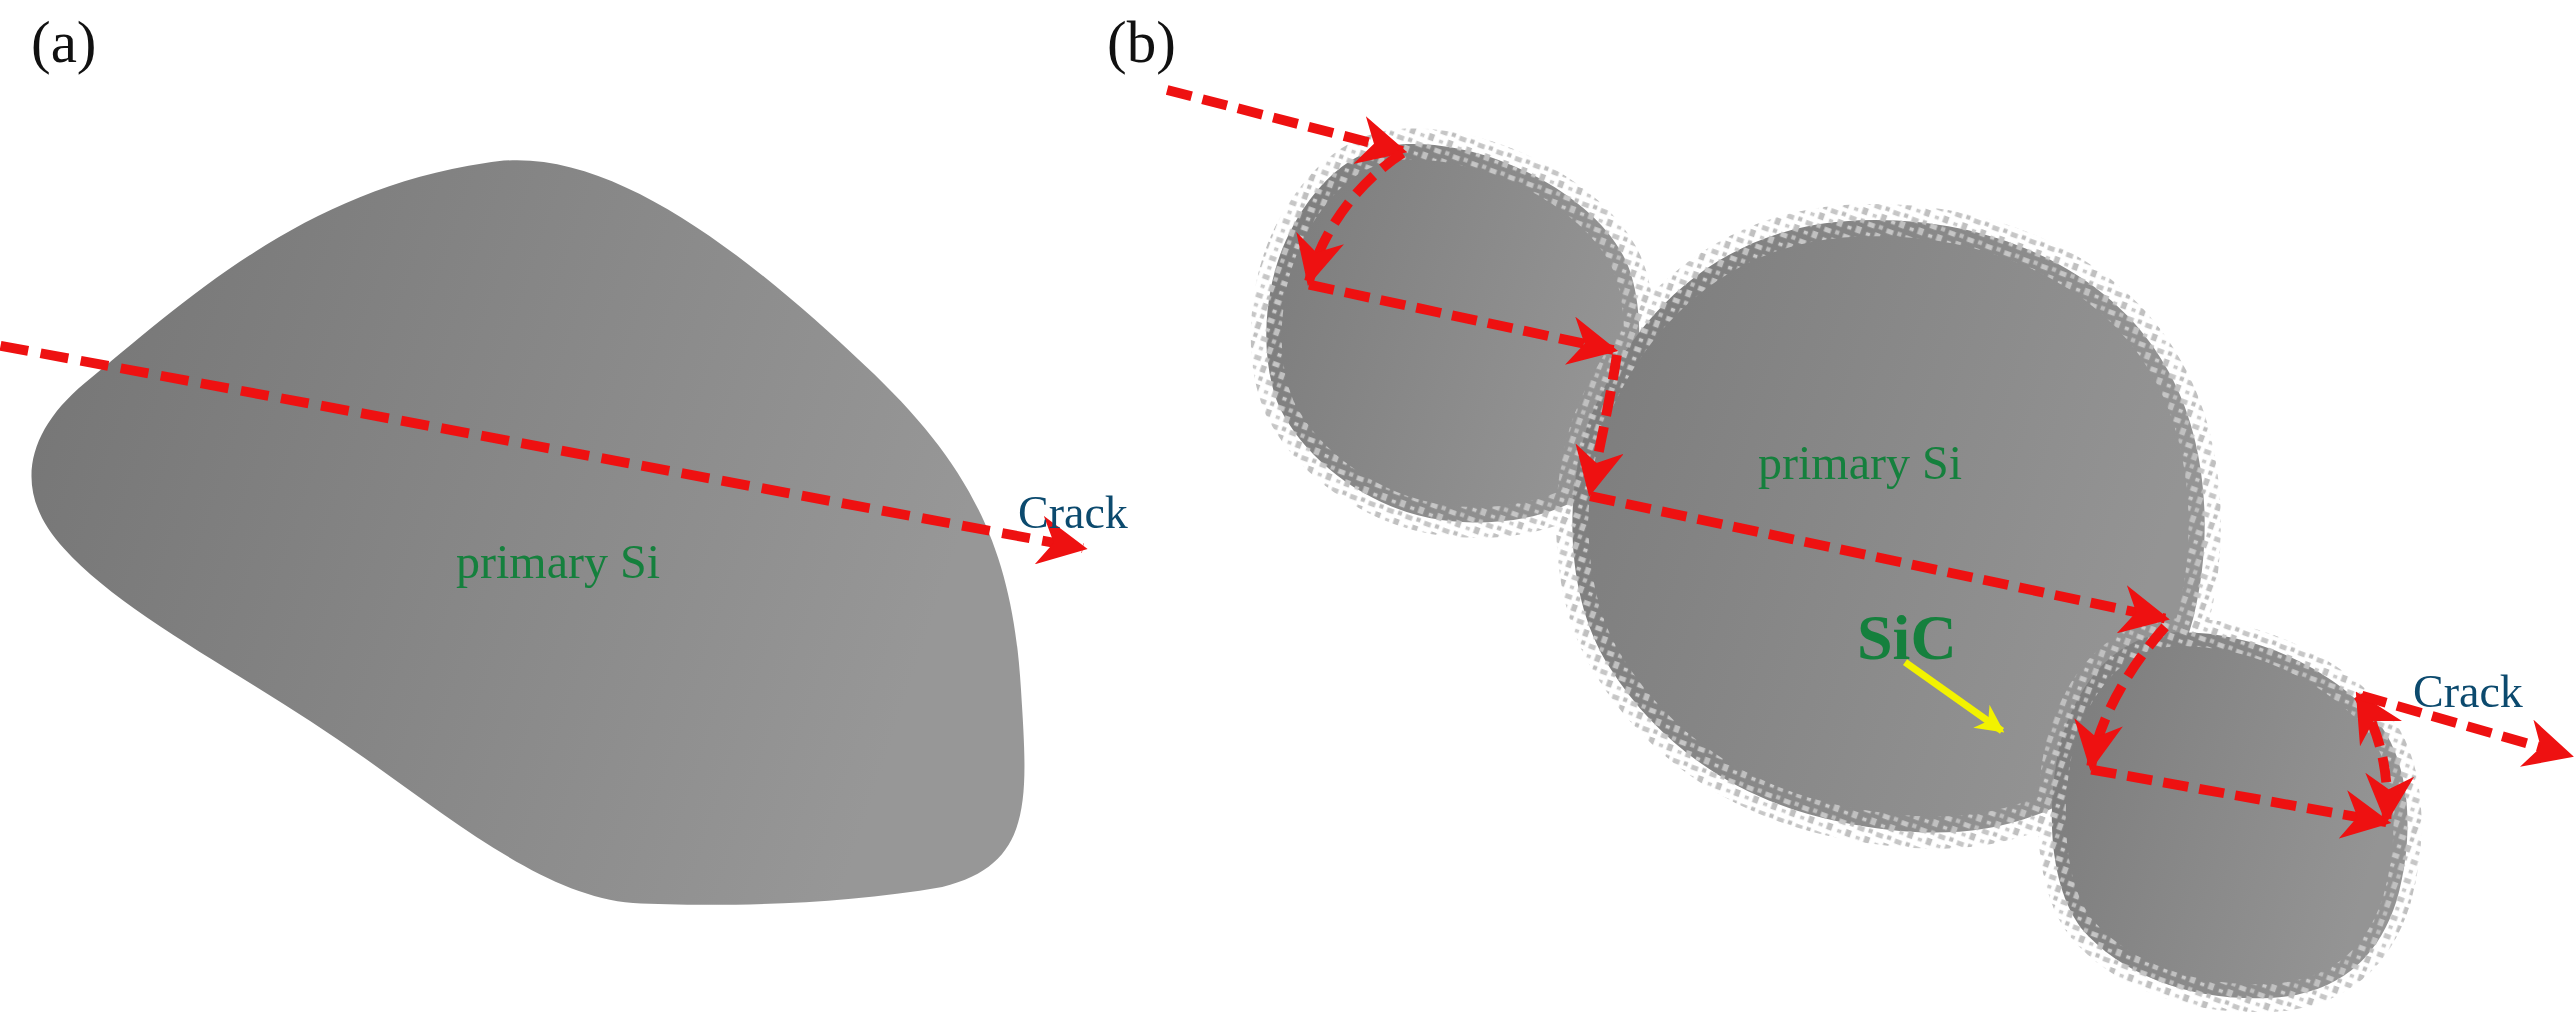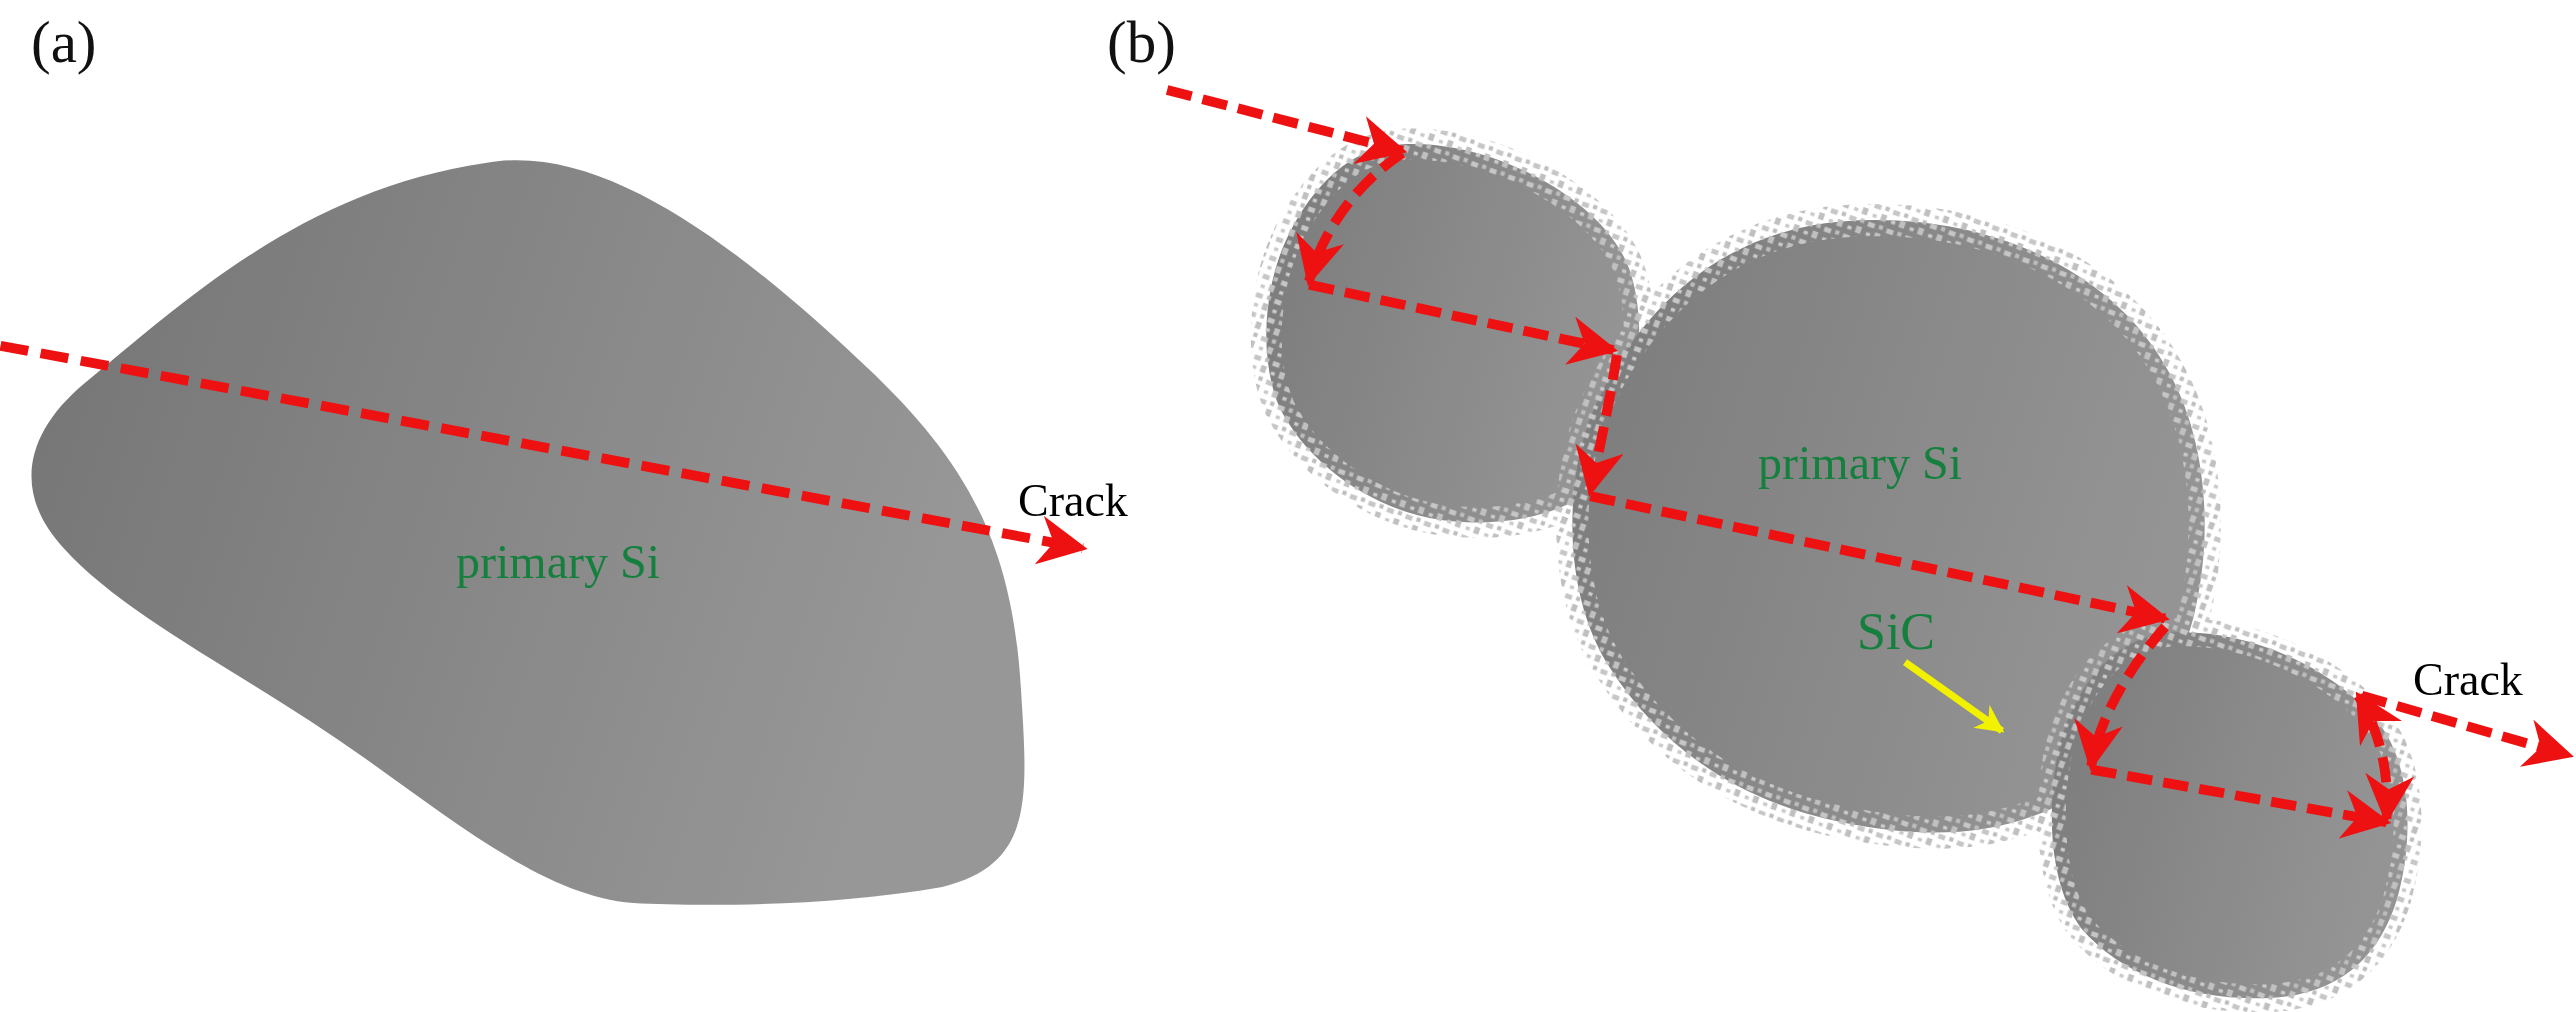--- a/index.html
+++ b/index.html
@@ -1,20 +1,20 @@
 <!DOCTYPE html>
 <html style="font-size:11.2px"><head>
 <meta charset="utf-8">
 <style>
   html, body { margin: 0; padding: 0; background: #ffffff; }
   body { width: 2576px; height: 1012px; position: relative; overflow: hidden; font-family: "Liberation Serif", serif; }
   .panel-label { position: absolute; font-size: 59px; color: #111; line-height: 1; }
   .txt { position: absolute; line-height: 1; white-space: nowrap; }
   .yellow { color: #15803d; }
-  .red { color: #000000; }
+  .red { color: #0c4a6e; margin-top: 12px; }
   svg.canvas { position: absolute; left: 0; top: 0; }
 </style>
 </head>
 <body>
 
 <svg class="canvas" width="2576" height="1012" viewBox="0 0 3664 1440">
   <defs>
     <linearGradient id="gradA" x1="0" y1="0" x2="1" y2="0.25">
       <stop offset="0" stop-color="#747474"></stop>
       <stop offset="1" stop-color="#979797"></stop>
@@ -115,15 +115,15 @@
   </g>
 </svg>
 
 <div class="panel-label" style="left:31px; top:12.7px;">(a)</div>
 <div class="panel-label" style="left:1107px; top:12.7px;">(b)</div>
 
 <div class="txt yellow" style="left:456px; top:538px; font-size:48px;">primary Si</div>
 <div class="txt red" style="left:1018px; top:478px; font-size:46px;">Crack</div>
 
 <div class="txt yellow" style="left:1758px; top:439px; font-size:48px;">primary Si</div>
-<div class="txt yellow" style="left:1857px; top:606px; font-size:52px;">SiC</div>
+<div class="txt yellow" style="left:1857px; top:606px; font-size:64px;font-weight:bold;">SiC</div>
 <div class="txt red" style="left:2413px; top:657px; font-size:46px;">Crack</div>
 
 
 </body></html>

